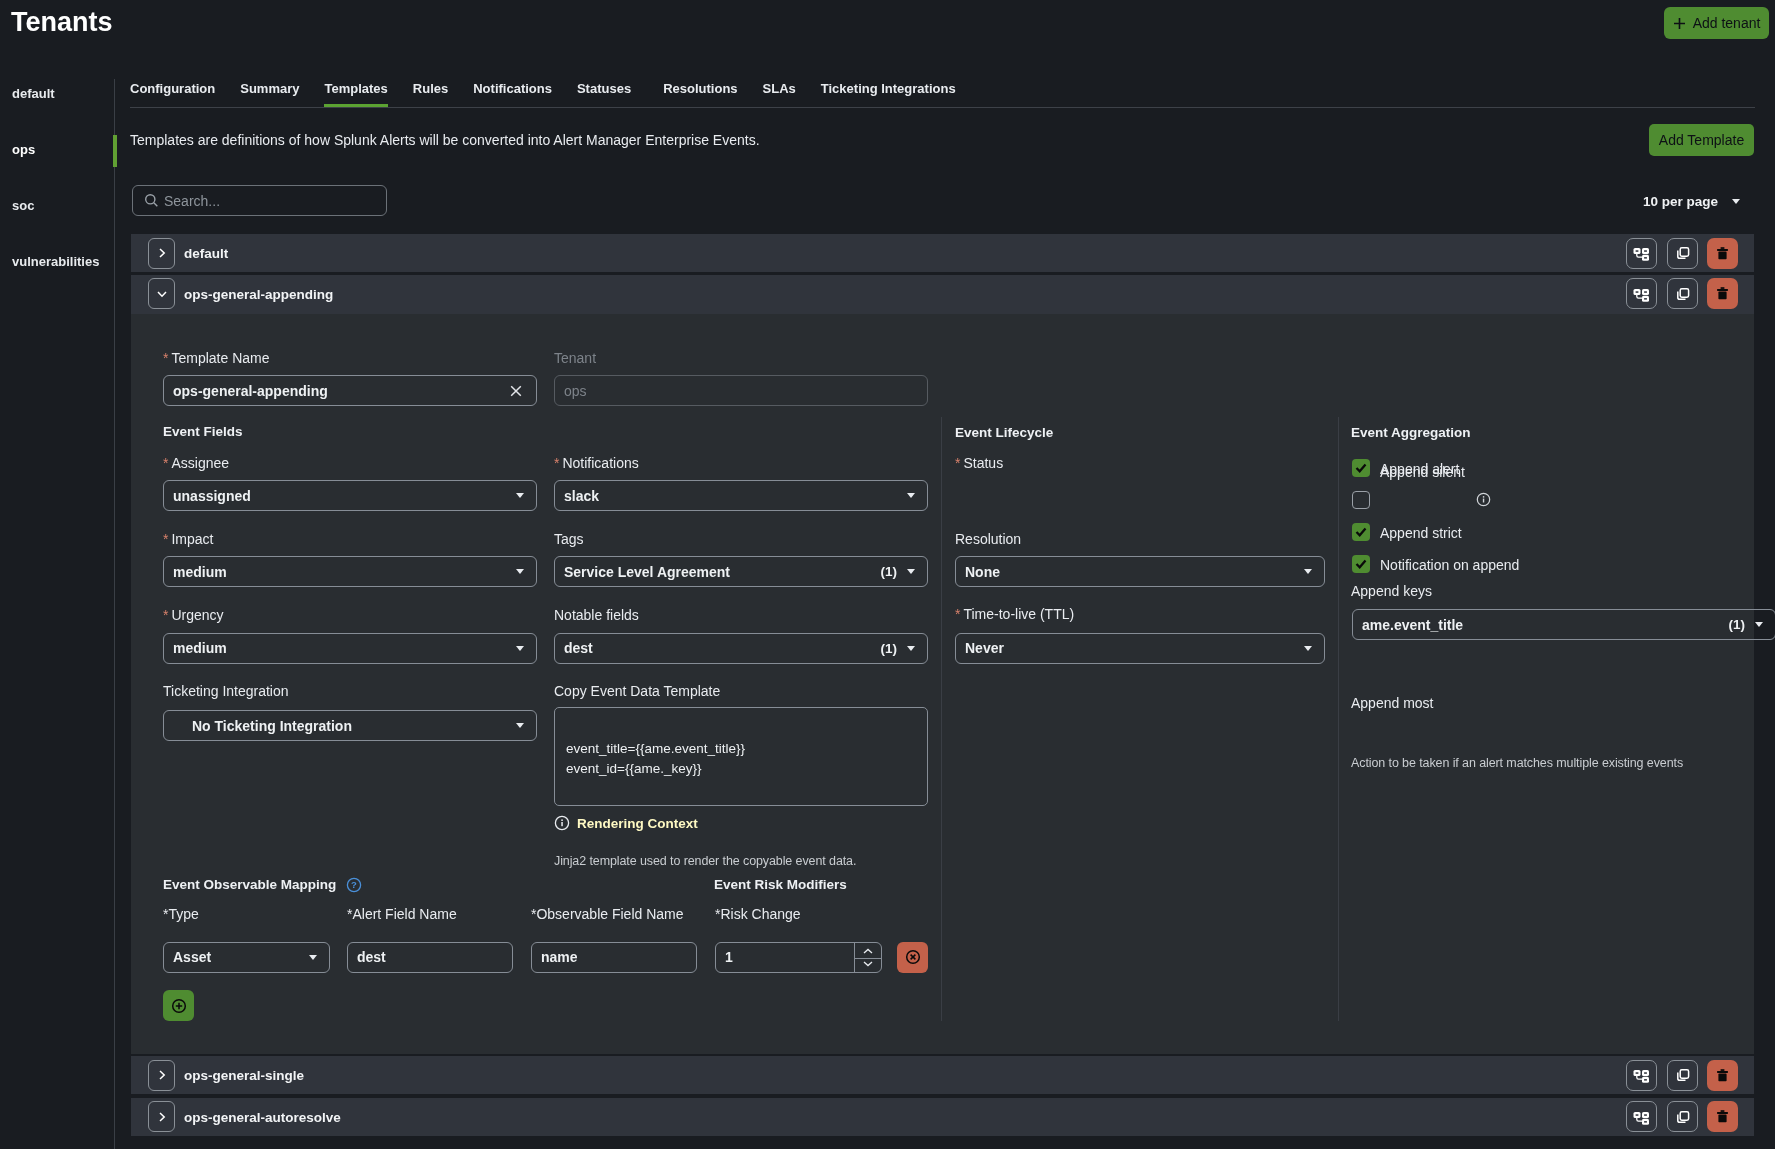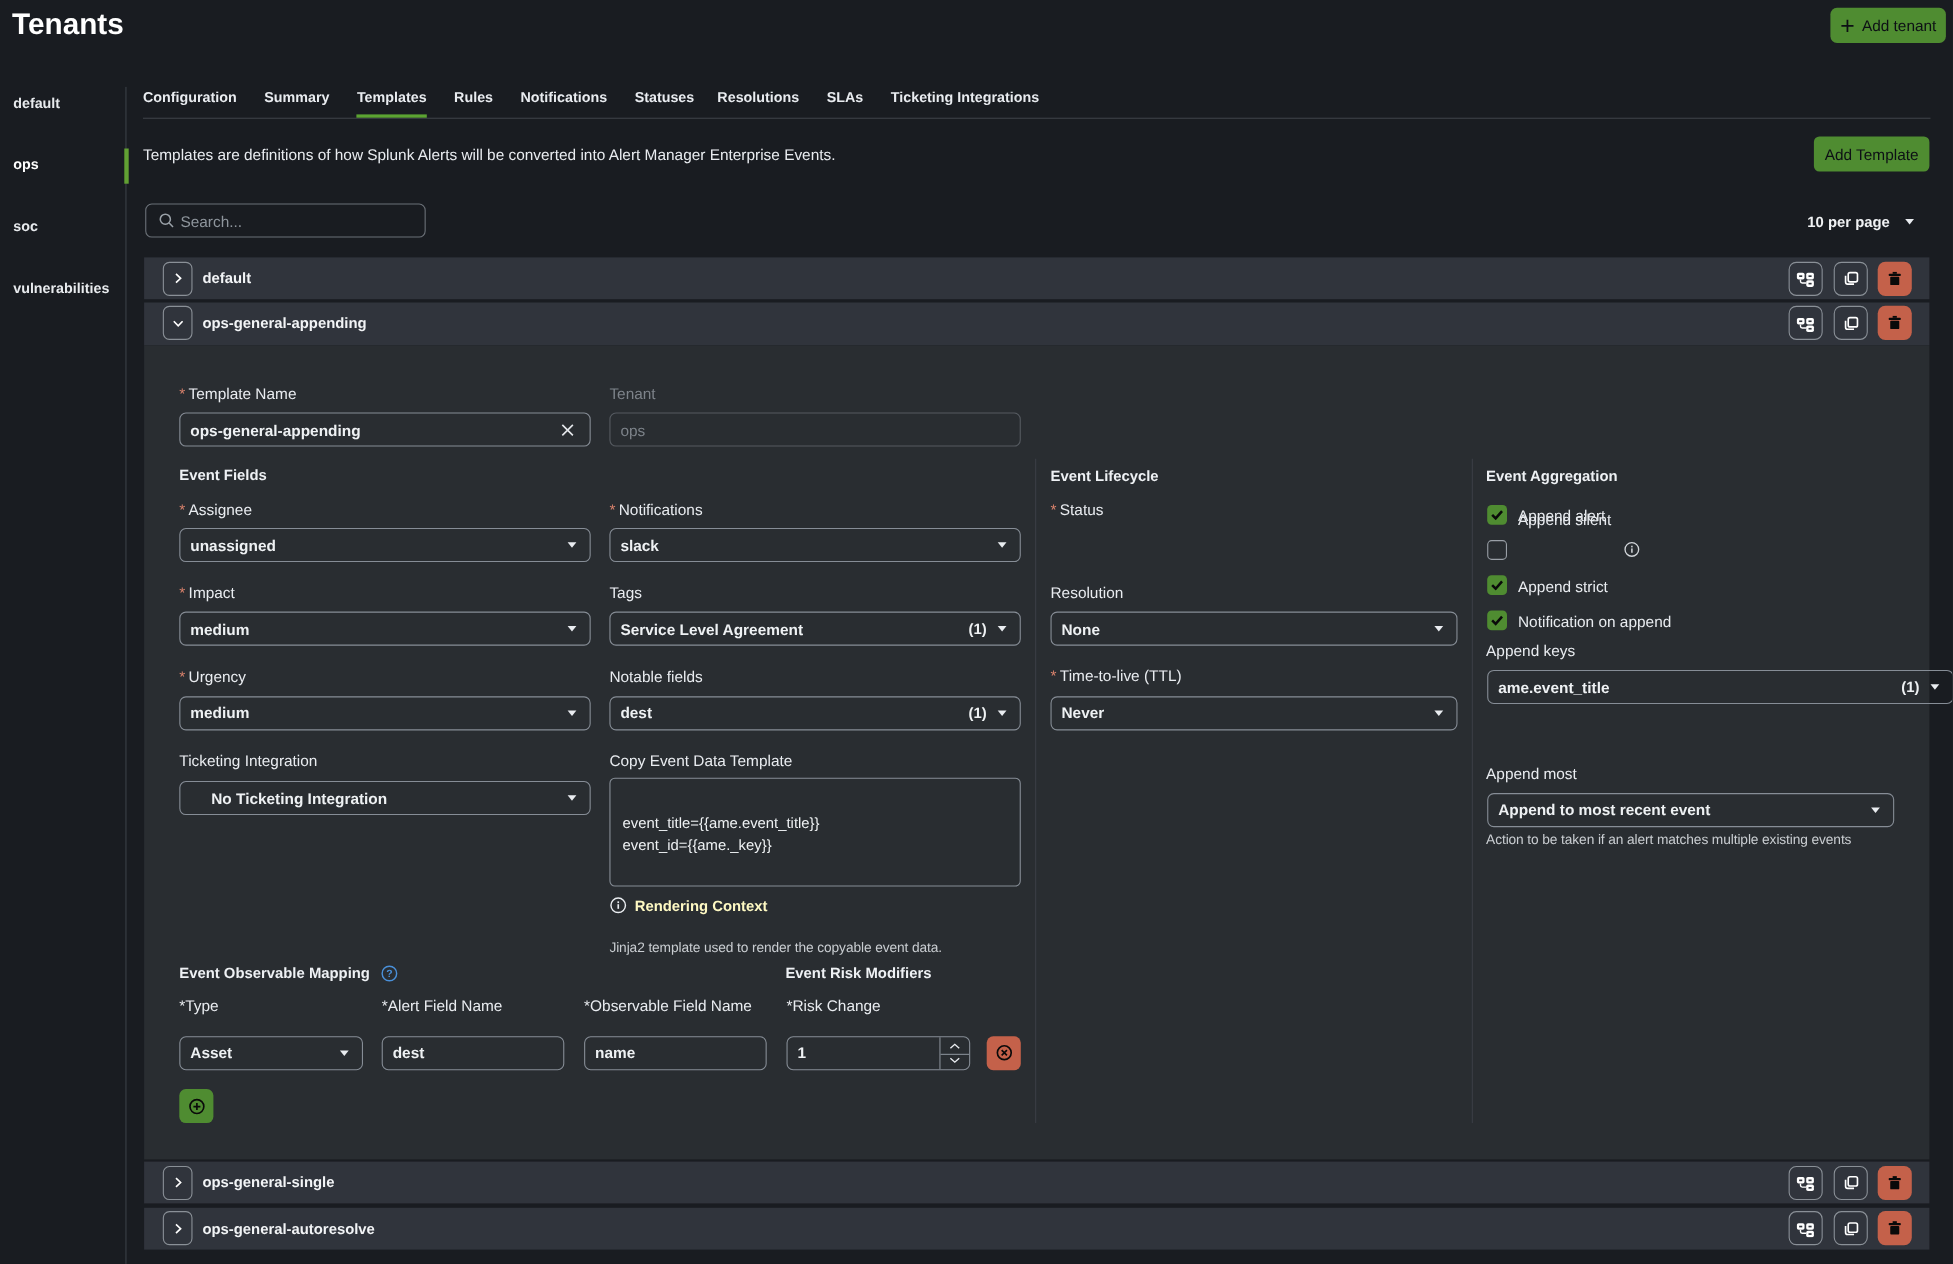--- a/index.html
+++ b/index.html
@@ -46,21 +46,21 @@
 <div class="abs" style="left:12px;top:254px;font-size:13px;font-weight:700;color:#e8ebee;">vulnerabilities</div>
 <div class="abs" style="left:112.5px;top:135px;width:4px;height:32px;background:#61a033;"></div>
 
 <div class="abs" style="left:130px;top:107px;width:1625px;height:1px;background:#3d4148;"></div>
 <div class="abs" style="left:130px;top:81px;height:26px;display:flex;">
 <div class="tab" style="margin-right:25px;">Configuration</div>
 <div class="tab" style="margin-right:25px;">Summary</div>
 <div class="tab active" style="margin-right:25px;position:relative;">Templates<div style="position:absolute;left:0;bottom:0;width:100%;height:3px;background:#5ca332;"></div></div>
 <div class="tab" style="margin-right:25px;">Rules</div>
 <div class="tab" style="margin-right:25px;">Notifications</div>
-<div class="tab" style="margin-right:21px;">Statuses</div>
+<div class="tab" style="margin-right:32px;">Statuses</div>
 <div class="tab" style="margin-right:25px;">Resolutions</div>
 <div class="tab" style="margin-right:25px;">SLAs</div>
 <div class="tab">Ticketing Integrations</div>
 </div>
 <style>.tab{font-size:13px;font-weight:700;color:#e9ecf0;height:26px;}</style>
 
 <div class="abs" style="left:130px;top:132px;font-size:14px;color:#e9ecf0;">Templates are definitions of how Splunk Alerts will be converted into Alert Manager Enterprise Events.</div>
 <div class="abs greenbtn" style="left:1649px;top:124px;width:105px;height:32px;">Add Template</div>
 
 <div class="abs" style="left:132px;top:185px;width:255px;height:31px;border:1px solid #6b7178;border-radius:6px;display:flex;align-items:center;padding:0 11px;">
@@ -263,21 +263,20 @@
       <svg width="12" height="10" viewBox="0 0 12 10">
         <path d="M1.5 5l3.2 3.2L10.5 1.6" fill="none" stroke="#0a0a0a" stroke-width="2.3"></path>
       </svg>
     </div>
 <div class="cblbl" style="top:557px;">Notification on append</div>
 
 <div class="lbl" style="left:1351px;top:583px;">Append keys</div>
 <div class="sel" style="left:1352px;top:609px;width:424px;">ame.event_title<span class="cnt">(1)</span><span class="caret"></span></div>
 
 <div class="lbl" style="left:1351px;top:695px;">Append most</div>
-<div class="sel" style="left:1352px;top:720.5px;width:370px;">Append to most recent event<span class="caret"></span></div>
 <div class="helper" style="left:1351px;top:755px;">Action to be taken if an alert matches multiple existing events</div>
 
 <div class="row" style="top:1056px;height:38px;">
 <div class="chevbtn">
         <svg width="12" height="12" viewBox="0 0 12 12">
           <path d="M4 2l4.2 4L4 10" fill="none" stroke="#fff" stroke-width="1.5"></path>
         </svg>
       </div>
 <div class="rowtitle">ops-general-single</div>
 <div class="ibtn" style="left:1495px;">

